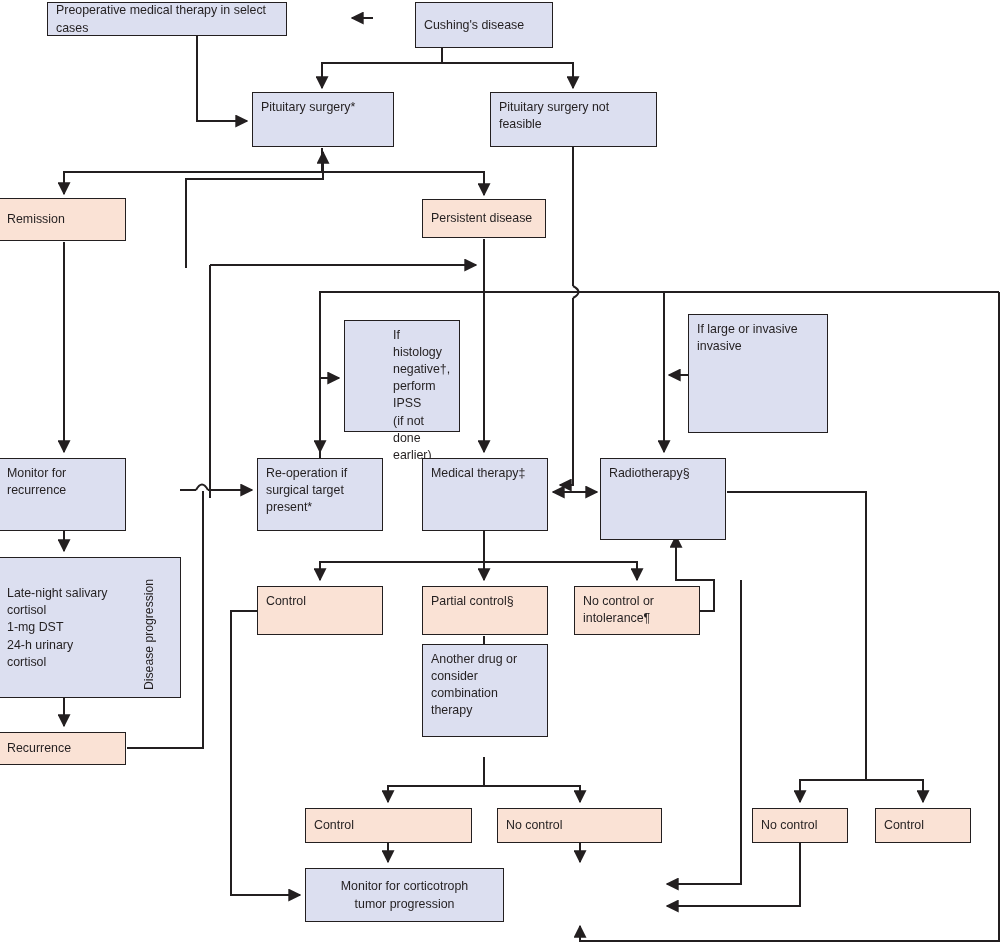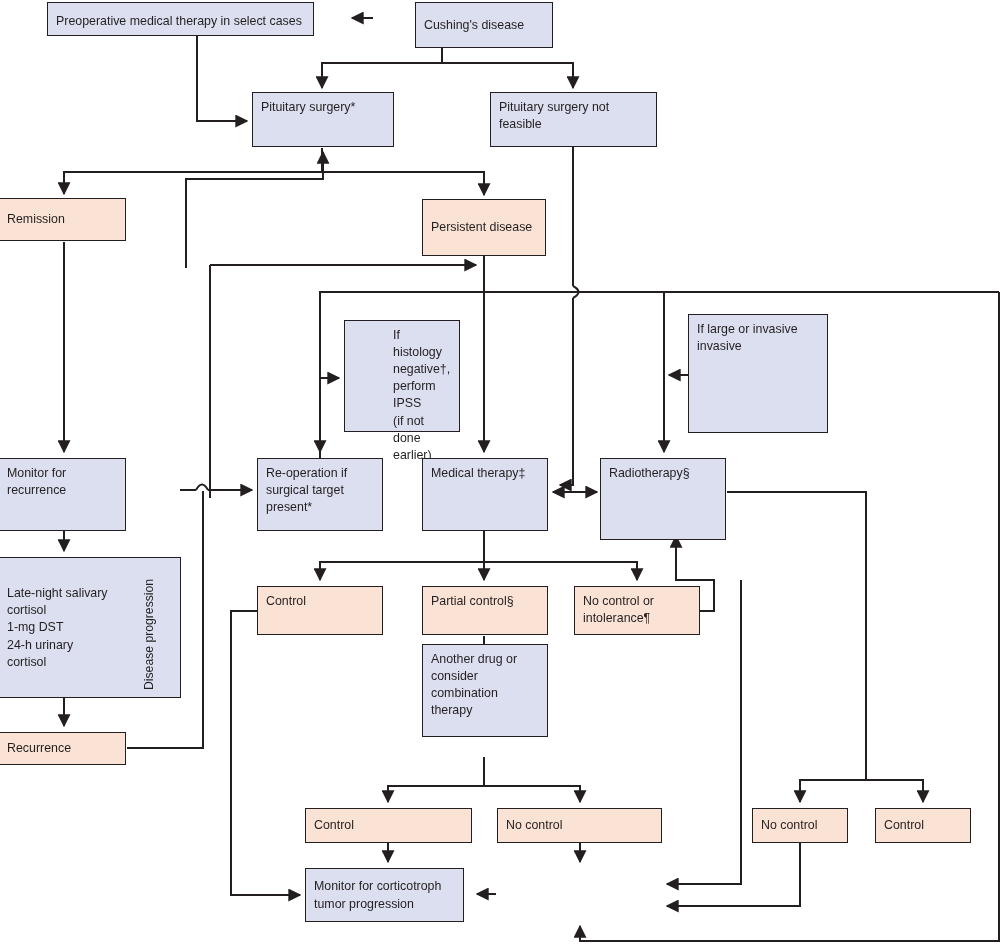--- a/index.html
+++ b/index.html
@@ -100,42 +100,42 @@
 
       <path d="M 999 292 L 999 941 L 580 941 L 580 926" marker-end="url(#ah)"></path>
 
       <path d="M 741 580 L 741 884 L 667 884" marker-end="url(#ah)"></path>
 
       <path d="M 496 894 L 477 894" marker-end="url(#ah)"></path>
 
     </g>
   </svg>
 
-  <div class="node blue" style="left:47px;top:2px;width:267px;height:34px;display:flex;align-items:flex-end;">
+  <div class="node blue" style="left:47px;top:2px;width:240px;height:34px;display:flex;align-items:center;">
     <span class="t">Preoperative medical therapy in select cases</span>
   </div>
 
   <div class="node blue" style="left:373px;top:2px;width:138px;height:46px;display:flex;align-items:center;margin-left:42px;">
     <span class="t">Cushing's disease</span>
   </div>
 
   <div class="node blue" style="left:252px;top:92px;width:142px;height:55px;">
     <span class="t">Pituitary surgery*</span>
   </div>
 
   <div class="node blue" style="left:490px;top:92px;width:167px;height:55px;">
     <span class="t">Pituitary surgery not</span>
     <span class="t">feasible</span>
   </div>
 
   <div class="node peach" style="left:-2px;top:198px;width:128px;height:43px;display:flex;align-items:center;">
     <span class="t">Remission</span>
   </div>
 
-  <div class="node peach" style="left:422px;top:199px;width:124px;height:57px;display:flex;align-items:center;">
+  <div class="node peach" style="left:422px;top:199px;width:124px;height:39px;display:flex;align-items:center;">
     <span class="t">Persistent disease</span>
   </div>
 
   <div class="node blue" style="left:344px;top:320px;width:116px;height:112px;padding-left:48px;">
     <span class="t">If histology</span>
     <span class="t">negative†,</span>
     <span class="t">perform IPSS</span>
     <span class="t">(if not done</span>
     <span class="t">earlier)</span>
   </div>
@@ -207,19 +207,19 @@
   </div>
 
   <div class="node peach" style="left:752px;top:808px;width:96px;height:35px;display:flex;align-items:center;">
     <span class="t">No control</span>
   </div>
 
   <div class="node peach" style="left:875px;top:808px;width:96px;height:35px;display:flex;align-items:center;">
     <span class="t">Control</span>
   </div>
 
-  <div class="node blue" style="left:305px;top:868px;width:159px;height:54px;display:flex;flex-direction:column;justify-content:center;">
+  <div class="node blue" style="left:305px;top:868px;width:199px;height:54px;display:flex;flex-direction:column;justify-content:center;align-items:center;">
     <span class="t">Monitor for corticotroph</span>
     <span class="t">tumor progression</span>
   </div>
 
 
 </div>
 
 </body></html>

